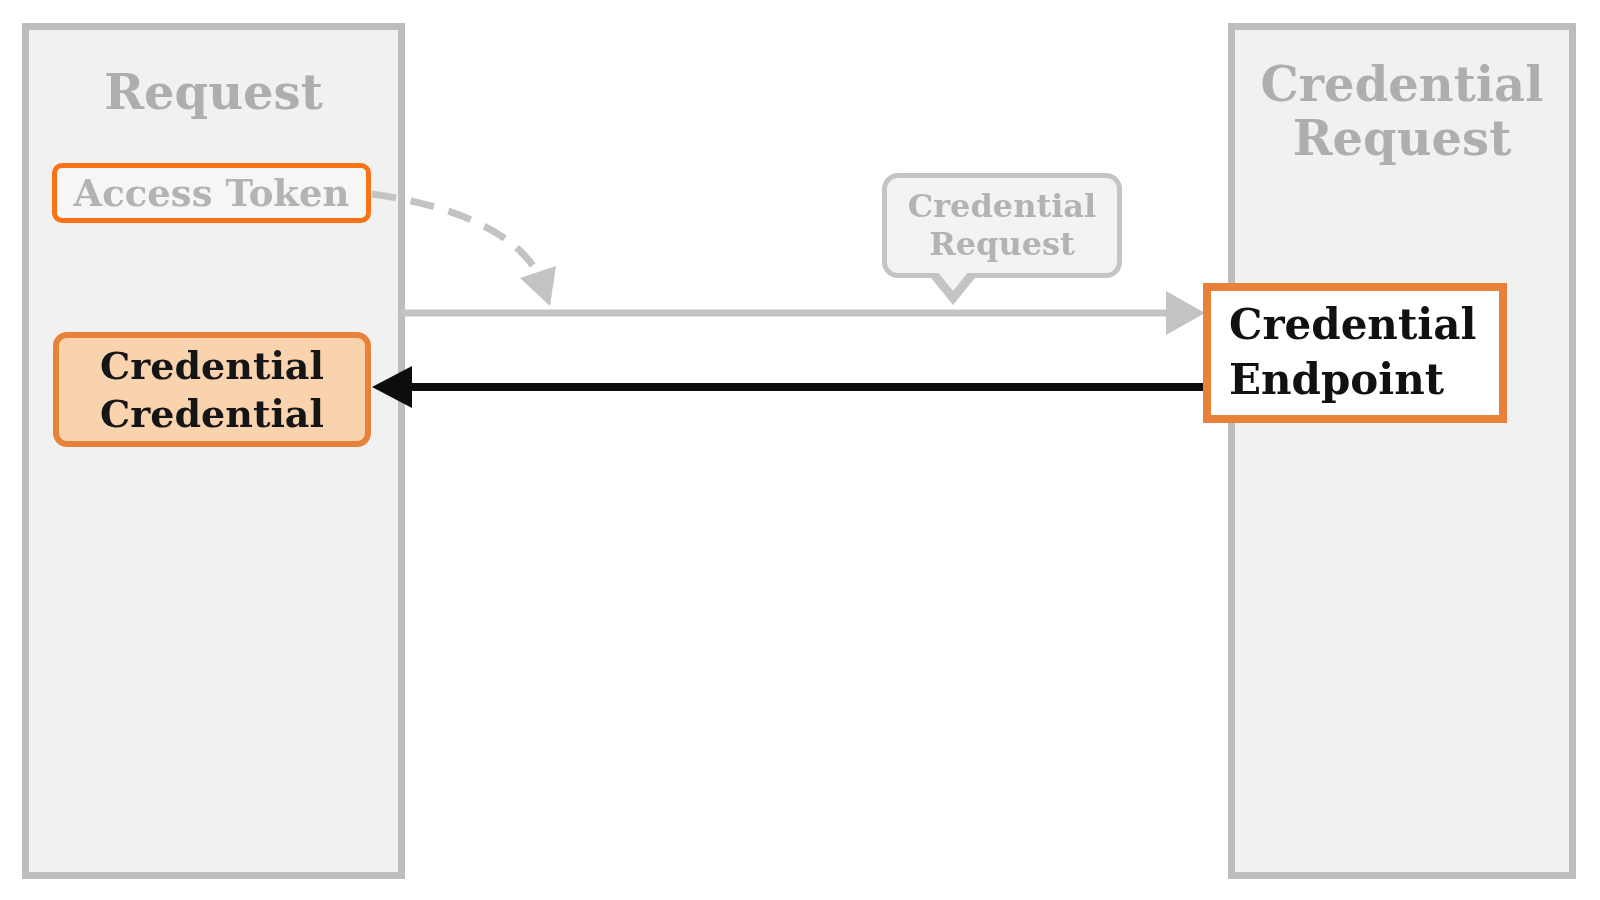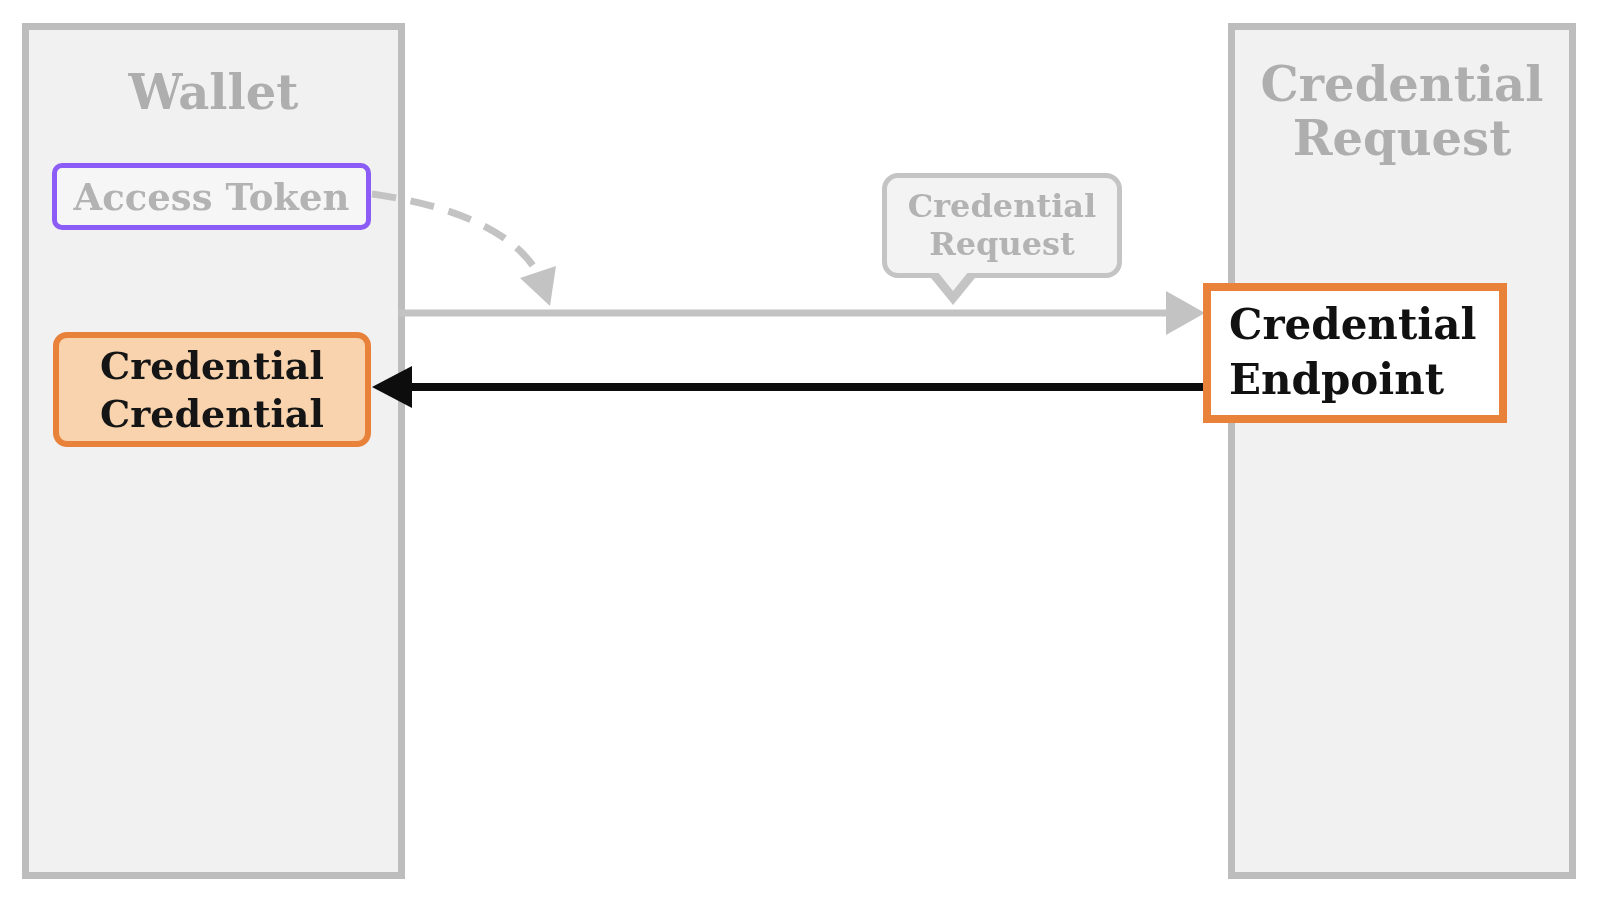--- a/index.html
+++ b/index.html
@@ -18,22 +18,22 @@
     position:absolute;left:0;right:0;text-align:center;
     color:#aeaeae;font-size:48px;line-height:1.12;font-weight:bold;
   }
   .panel-wallet .panel-title{top:36px;}
   .panel-issuer .panel-title{top:28px;}
   .node{
     position:absolute;box-sizing:border-box;z-index:3;
     display:flex;align-items:center;justify-content:center;text-align:center;
   }
   .access-token{
-    left:52px;top:163px;width:319px;height:67px;
-    background:#f6f6f6;border:5px solid #8b5cf6;border-radius:10px;
+    left:52px;top:163px;width:319px;height:60px;
+    background:#f6f6f6;border:5px solid #f97316;border-radius:10px;
     color:#b3b3b3;font-size:37px;
   }
   .verifiable-credential{
     left:53px;top:332px;width:318px;height:115px;
     background:#f8d3ae;border:6px solid #e8823a;border-radius:14px;
     color:#151515;font-size:38px;line-height:1.26;
     padding:0 18px;
   }
   .credential-endpoint{
     left:1203px;top:283px;width:304px;height:140px;
@@ -63,21 +63,21 @@
     position:absolute;left:0;top:0;width:1600px;height:900px;z-index:2;
     pointer-events:none;
   }
 </style>
 </head>
 <body>
 
 <div class="canvas">
 
   <div class="panel panel-wallet">
-    <div class="panel-title">Wallet</div>
+    <div class="panel-title">Request</div>
   </div>
 
   <div class="panel panel-issuer">
     <div class="panel-title">Credential Request</div>
   </div>
 
   <svg class="arrows" viewBox="0 0 1600 900">
 
     <g>
       <line x1="399" y1="313" x2="1172" y2="313" stroke="#c3c3c3" stroke-width="7"></line>

